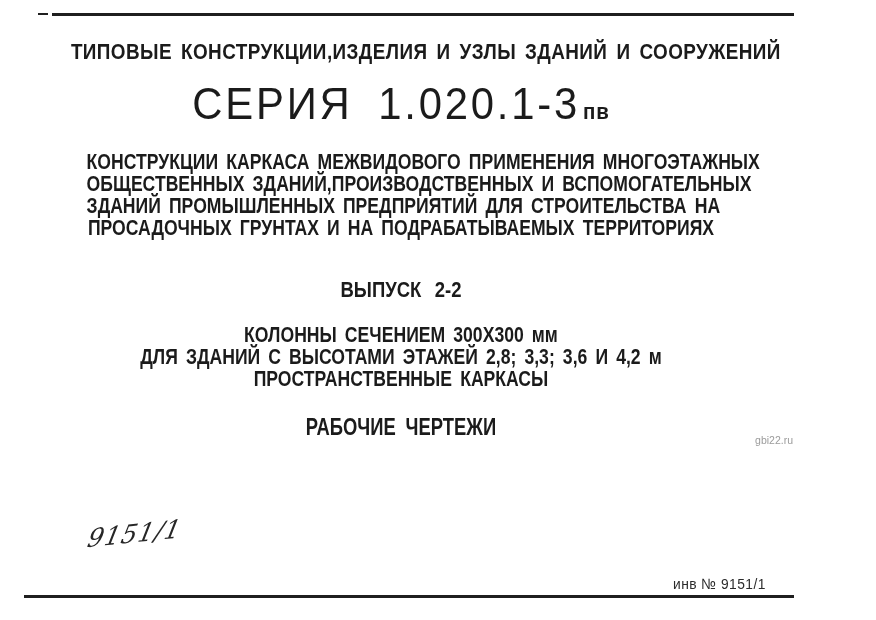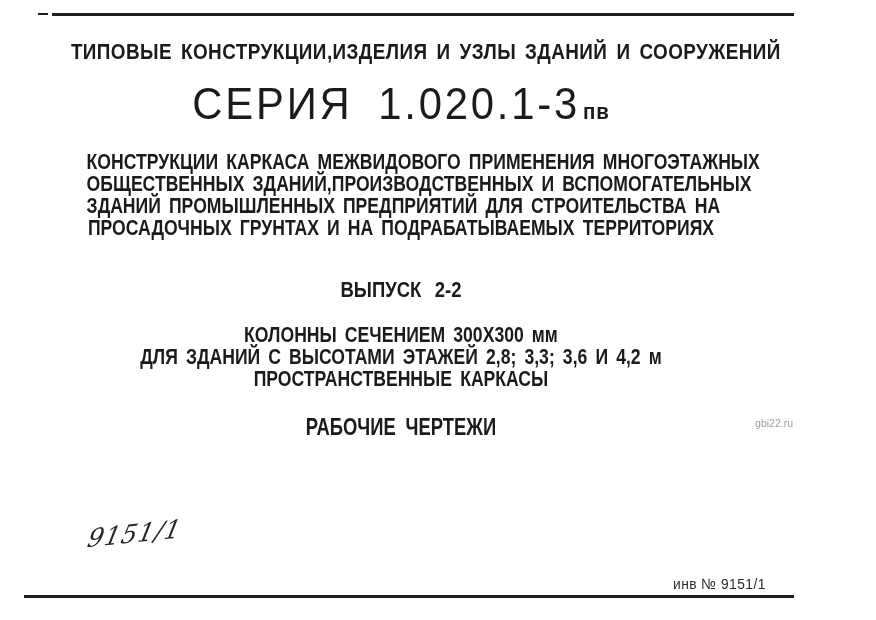--- a/index.html
+++ b/index.html
@@ -35,21 +35,21 @@
     font-size:25px; color:#262626;
     transform:rotate(-6deg) skewX(-18deg); transform-origin:left center;
     letter-spacing:1px; white-space:nowrap;
   }
   #inventory {
     position:absolute; left:673px; top:575px;
     font-size:15px; color:#2b2b2b; letter-spacing:0.5px;
     transform:scaleX(.92); transform-origin:left center; white-space:nowrap;
   }
   #watermark {
-    position:absolute; right:1px; top:417px;
+    position:absolute; right:1px; top:434px;
     font-size:10.5px; color:#9b9b9b; z-index:5;
     text-shadow:0 0 3px #ffffff, 0 0 3px #ffffff;
     white-space:nowrap;
   }
 </style>
 </head>
 <body>
 
 <div class="page">
 

